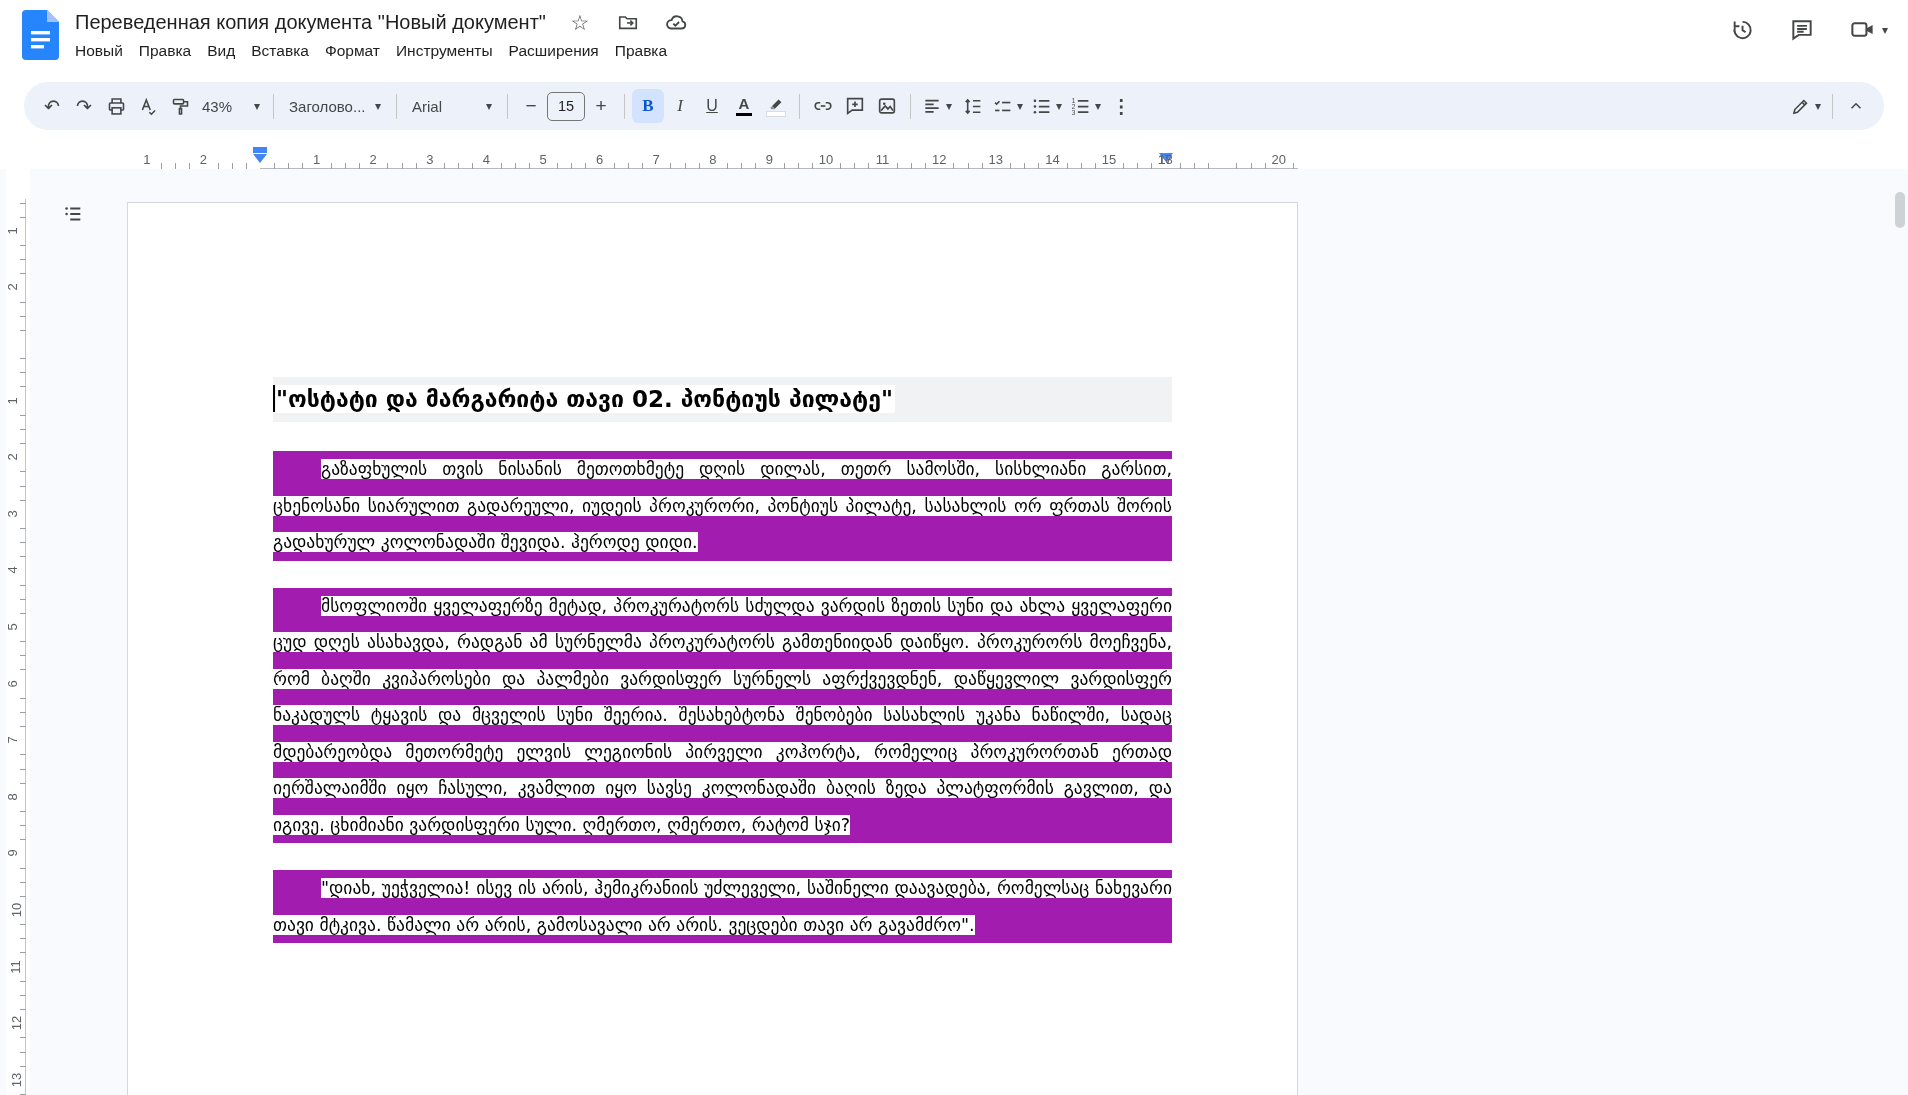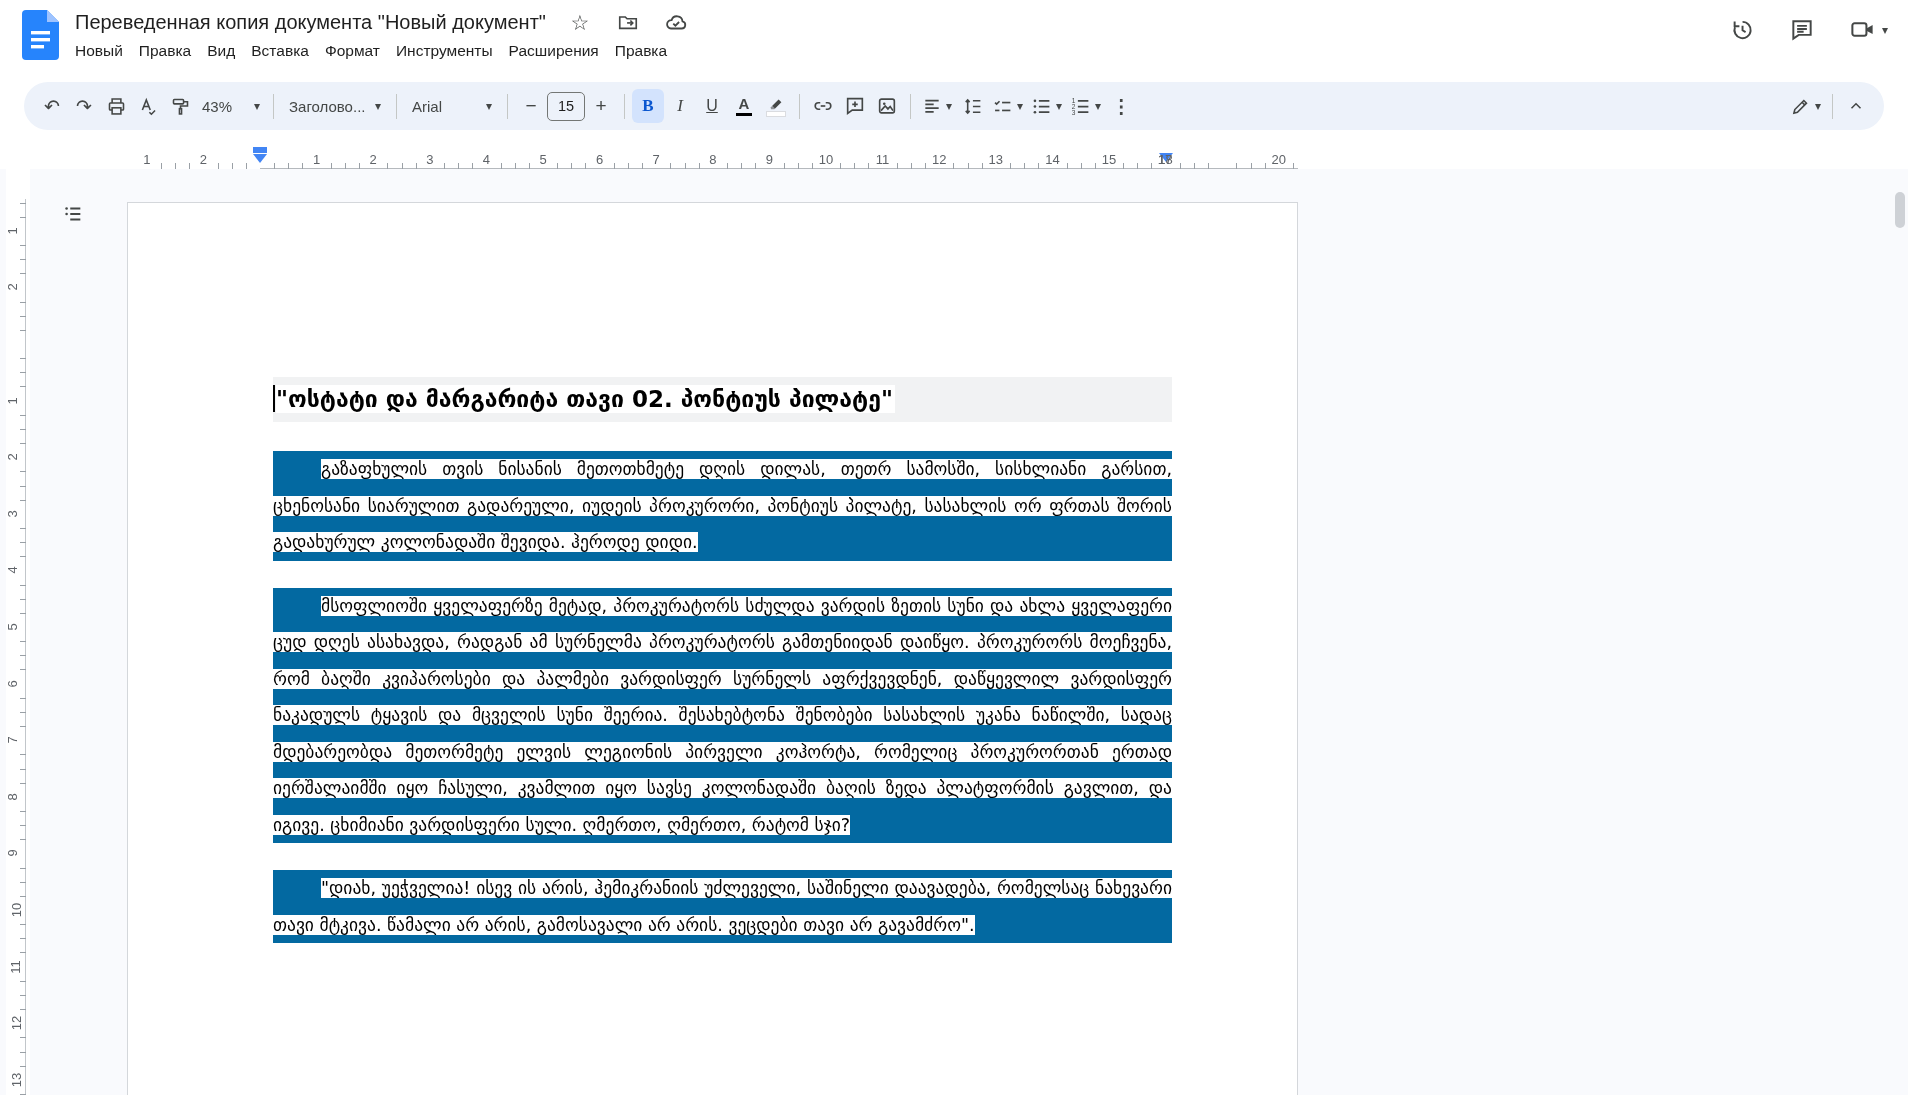--- a/index.html
+++ b/index.html
@@ -66,21 +66,21 @@
   .canvas{position:absolute;top:169px;left:0;right:0;bottom:0;background:#f9fafd;overflow:hidden}
   .outline-toggle{position:absolute;left:58px;top:30px;width:30px;height:30px;display:flex;
     align-items:center;justify-content:center;border-radius:50%;color:#444746}
   .page{position:absolute;left:127px;top:33px;width:1171px;height:1500px;background:#fff;
     border:1px solid #d4d7db;box-sizing:border-box;padding:150px 125px 60px 145px}
   .doc-heading{font-family:"DejaVu Sans",sans-serif;font-weight:bold;font-size:23px;line-height:45px;
     background:#f1f2f3;margin:24px 0 0;color:#000;white-space:nowrap;overflow:hidden}
   .doc-heading .hl{background:#fff;padding:1px 2px 1px 0}
   .caret-bar{display:inline-block;width:2px;height:27px;background:#000;vertical-align:-5px;margin-right:1px}
   .para{font-family:"DejaVu Sans",sans-serif;font-size:17.5px;line-height:36.5px;color:#000;
-    text-align:justify;text-indent:48px;background:#0369a1;margin:27px 0 0}
+    text-align:justify;text-indent:48px;background:#a21caf;margin:27px 0 0}
   .para .hl{background:#fff}
   .para.first{margin-top:29px}
   .para.cut{text-align-last:justify}
   .scroll-thumb{position:absolute;right:3px;top:23px;width:10px;height:36px;background:#ced1d6;border-radius:5px}
 </style>
 </head>
 <body>
 
 <header class="topbar">
   <div class="docs-icon">

